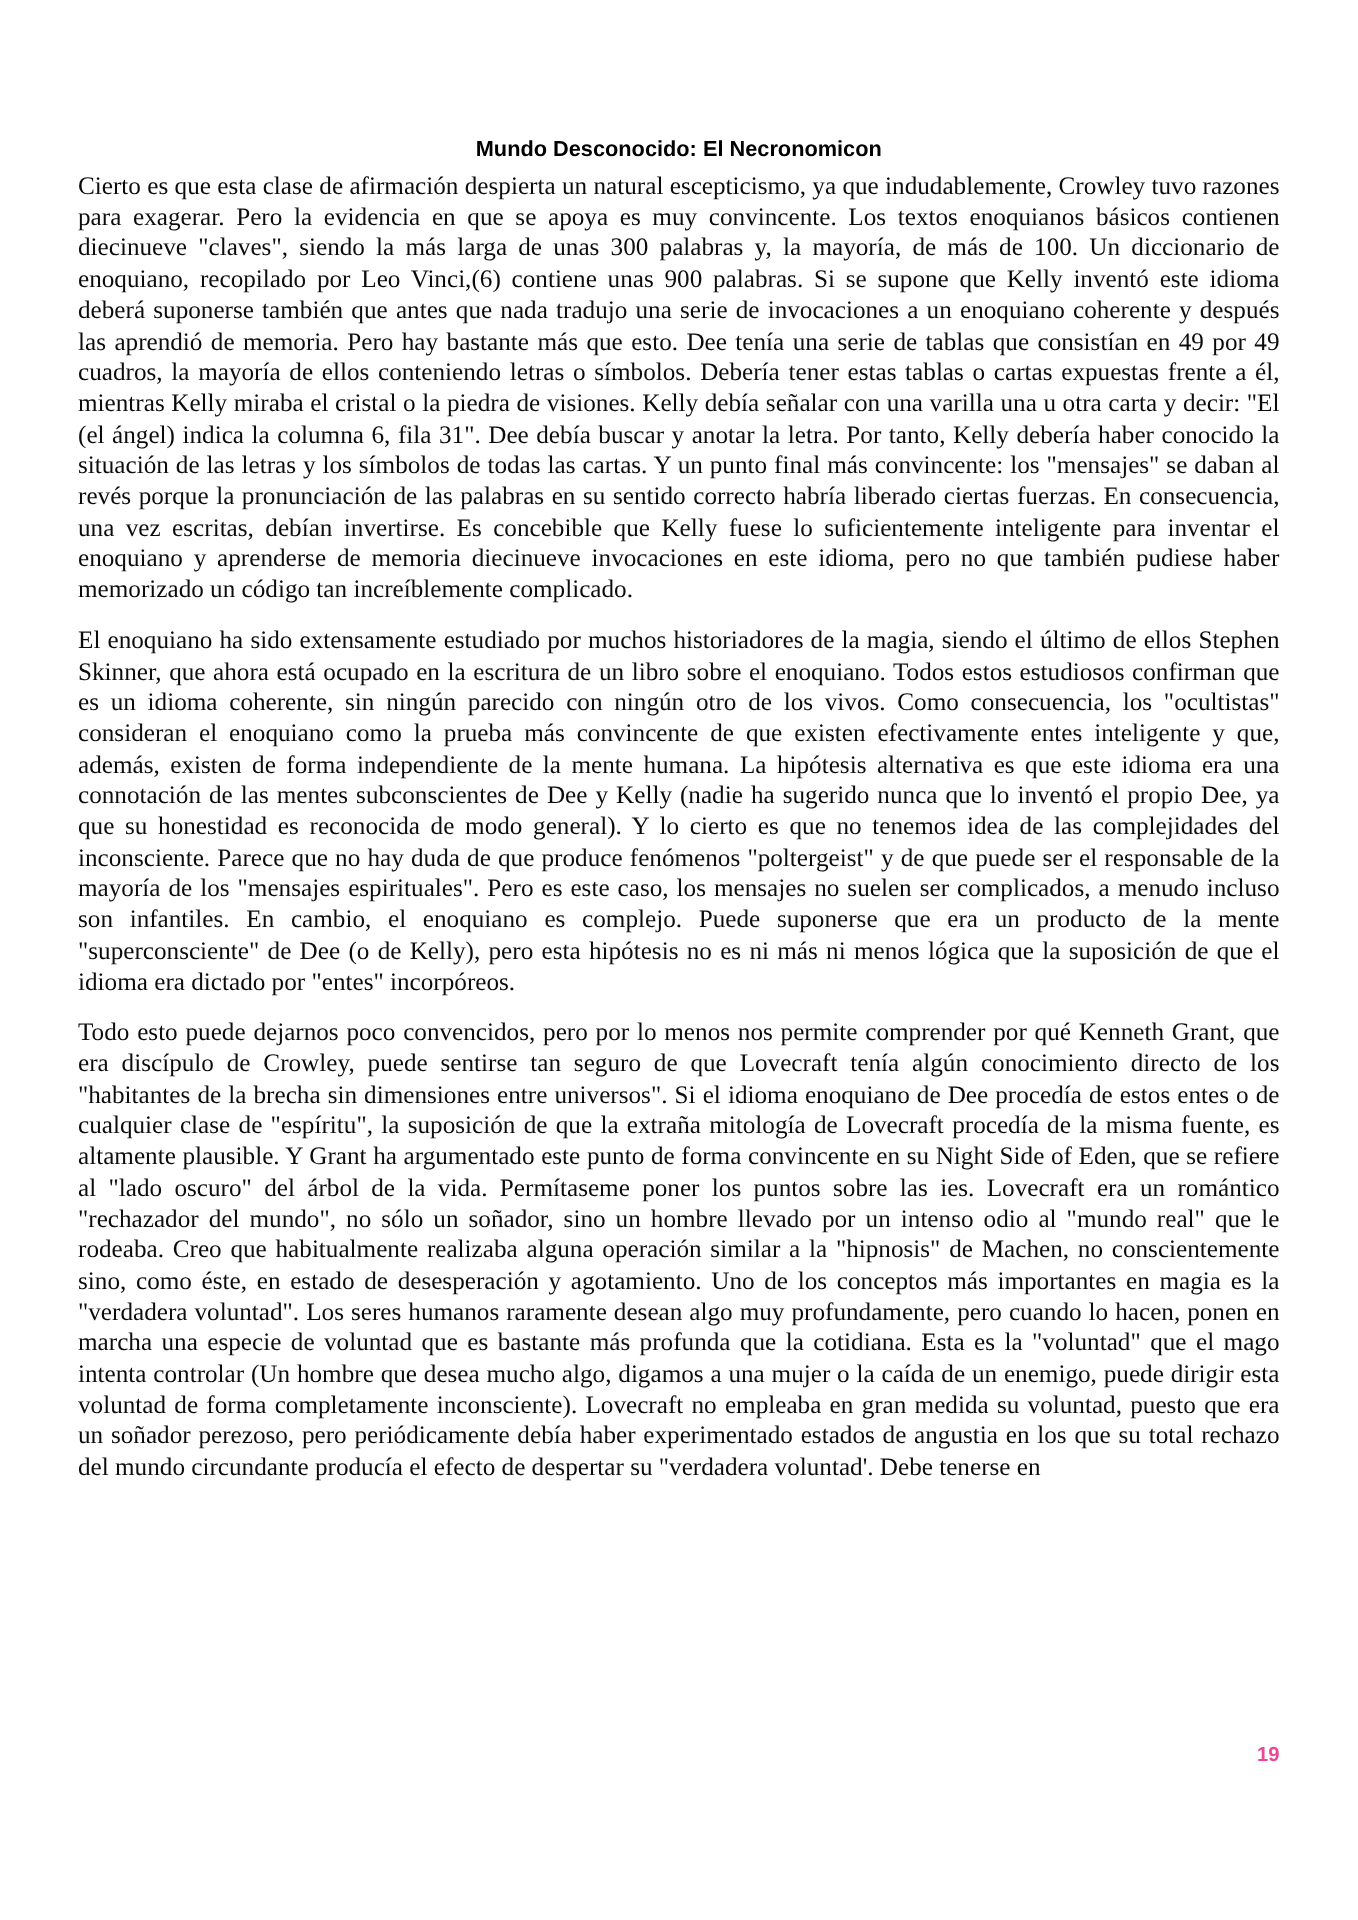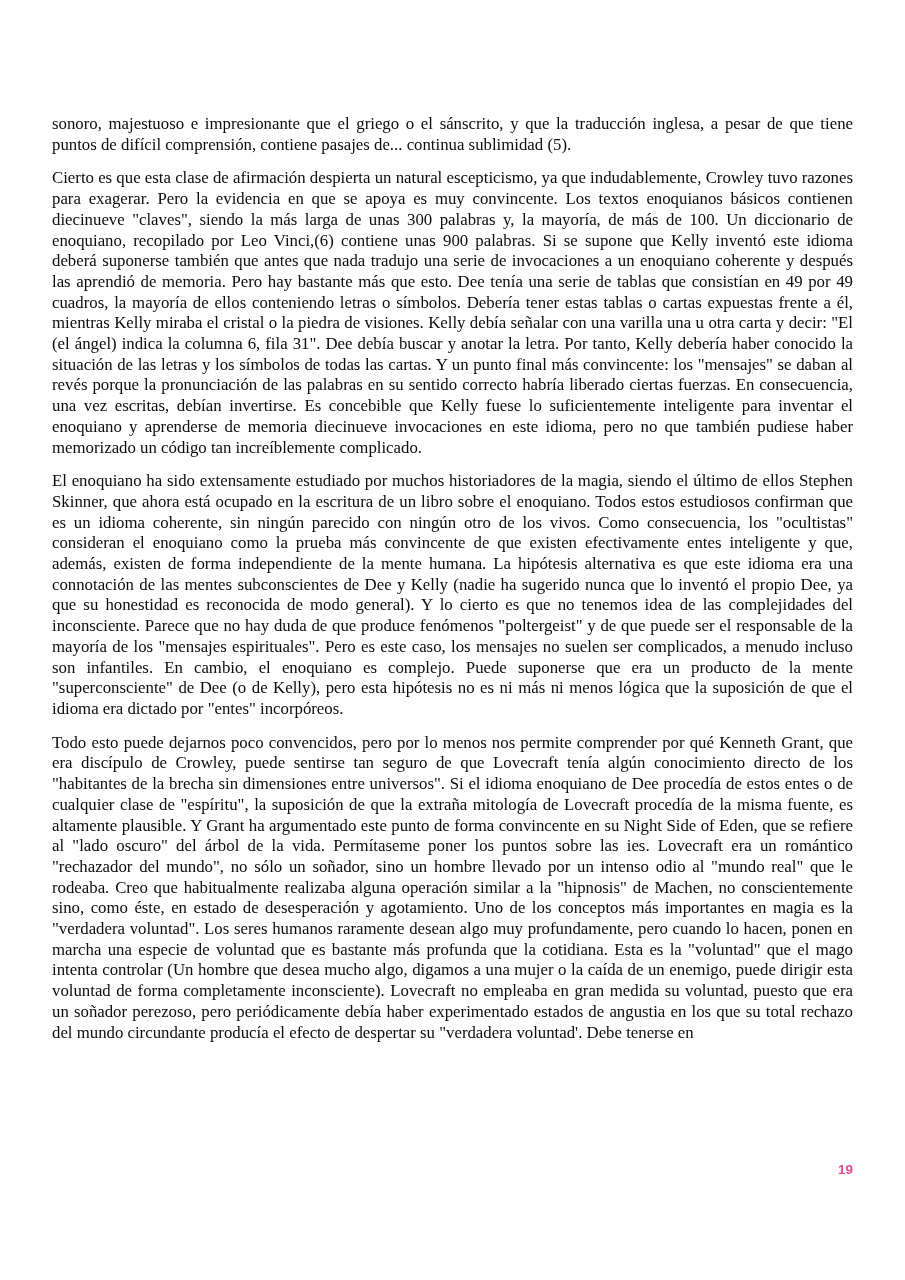--- a/index.html
+++ b/index.html
@@ -48,22 +48,22 @@
     font-family: "Liberation Sans", sans-serif;
     font-weight: bold;
     font-size: 13.5px;
     color: #ec4899;
   }
 </style>
 </head>
 <body>
 
 <div class="page">
+  <div class="doc-title">Mundo Desconocido: El Necronomicon</div>
 
   <div class="doc-body">
-    <p>sonoro, majestuoso e impresionante que el griego o el sánscrito, y que la traducción inglesa, a pesar de que tiene puntos de difícil comprensión, contiene pasajes de... continua sublimidad (5).</p>
     <p>Cierto es que esta clase de afirmación despierta un natural escepticismo, ya que indudablemente, Crowley tuvo razones para exagerar. Pero la evidencia en que se apoya es muy convincente. Los textos enoquianos básicos contienen diecinueve "claves", siendo la más larga de unas 300 palabras y, la mayoría, de más de 100. Un diccionario de enoquiano, recopilado por Leo Vinci,(6) contiene unas 900 palabras. Si se supone que Kelly inventó este idioma deberá suponerse también que antes que nada tradujo una serie de invocaciones a un enoquiano coherente y después las aprendió de memoria. Pero hay bastante más que esto. Dee tenía una serie de tablas que consistían en 49 por 49 cuadros, la mayoría de ellos conteniendo letras o símbolos. Debería tener estas tablas o cartas expuestas frente a él, mientras Kelly miraba el cristal o la piedra de visiones. Kelly debía señalar con una varilla una u otra carta y decir: "El (el ángel) indica la columna 6, fila 31". Dee debía buscar y anotar la letra. Por tanto, Kelly debería haber conocido la situación de las letras y los símbolos de todas las cartas. Y un punto final más convincente: los "mensajes" se daban al revés porque la pronunciación de las palabras en su sentido correcto habría liberado ciertas fuerzas. En consecuencia, una vez escritas, debían invertirse. Es concebible que Kelly fuese lo suficientemente inteligente para inventar el enoquiano y aprenderse de memoria diecinueve invocaciones en este idioma, pero no que también pudiese haber memorizado un código tan increíblemente complicado.</p>
     <p>El enoquiano ha sido extensamente estudiado por muchos historiadores de la magia, siendo el último de ellos Stephen Skinner, que ahora está ocupado en la escritura de un libro sobre el enoquiano. Todos estos estudiosos confirman que es un idioma coherente, sin ningún parecido con ningún otro de los vivos. Como consecuencia, los "ocultistas" consideran el enoquiano como la prueba más convincente de que existen efectivamente entes inteligente y que, además, existen de forma independiente de la mente humana. La hipótesis alternativa es que este idioma era una connotación de las mentes subconscientes de Dee y Kelly (nadie ha sugerido nunca que lo inventó el propio Dee, ya que su honestidad es reconocida de modo general). Y lo cierto es que no tenemos idea de las complejidades del inconsciente. Parece que no hay duda de que produce fenómenos "poltergeist" y de que puede ser el responsable de la mayoría de los "mensajes espirituales". Pero es este caso, los mensajes no suelen ser complicados, a menudo incluso son infantiles. En cambio, el enoquiano es complejo. Puede suponerse que era un producto de la mente "superconsciente" de Dee (o de Kelly), pero esta hipótesis no es ni más ni menos lógica que la suposición de que el idioma era dictado por "entes" incorpóreos.</p>
     <p>Todo esto puede dejarnos poco convencidos, pero por lo menos nos permite comprender por qué Kenneth Grant, que era discípulo de Crowley, puede sentirse tan seguro de que Lovecraft tenía algún conocimiento directo de los "habitantes de la brecha sin dimensiones entre universos". Si el idioma enoquiano de Dee procedía de estos entes o de cualquier clase de "espíritu", la suposición de que la extraña mitología de Lovecraft procedía de la misma fuente, es altamente plausible. Y Grant ha argumentado este punto de forma convincente en su Night Side of Eden, que se refiere al "lado oscuro" del árbol de la vida. Permítaseme poner los puntos sobre las ies. Lovecraft era un romántico "rechazador del mundo", no sólo un soñador, sino un hombre llevado por un intenso odio al "mundo real" que le rodeaba. Creo que habitualmente realizaba alguna operación similar a la "hipnosis" de Machen, no conscientemente sino, como éste, en estado de desesperación y agotamiento. Uno de los conceptos más importantes en magia es la "verdadera voluntad". Los seres humanos raramente desean algo muy profundamente, pero cuando lo hacen, ponen en marcha una especie de voluntad que es bastante más profunda que la cotidiana. Esta es la "voluntad" que el mago intenta controlar (Un hombre que desea mucho algo, digamos a una mujer o la caída de un enemigo, puede dirigir esta voluntad de forma completamente inconsciente). Lovecraft no empleaba en gran medida su voluntad, puesto que era un soñador perezoso, pero periódicamente debía haber experimentado estados de angustia en los que su total rechazo del mundo circundante producía el efecto de despertar su "verdadera voluntad'. Debe tenerse en</p>
   </div>
 
   <div class="page-number">19</div>
 </div>
 
 </body></html>

